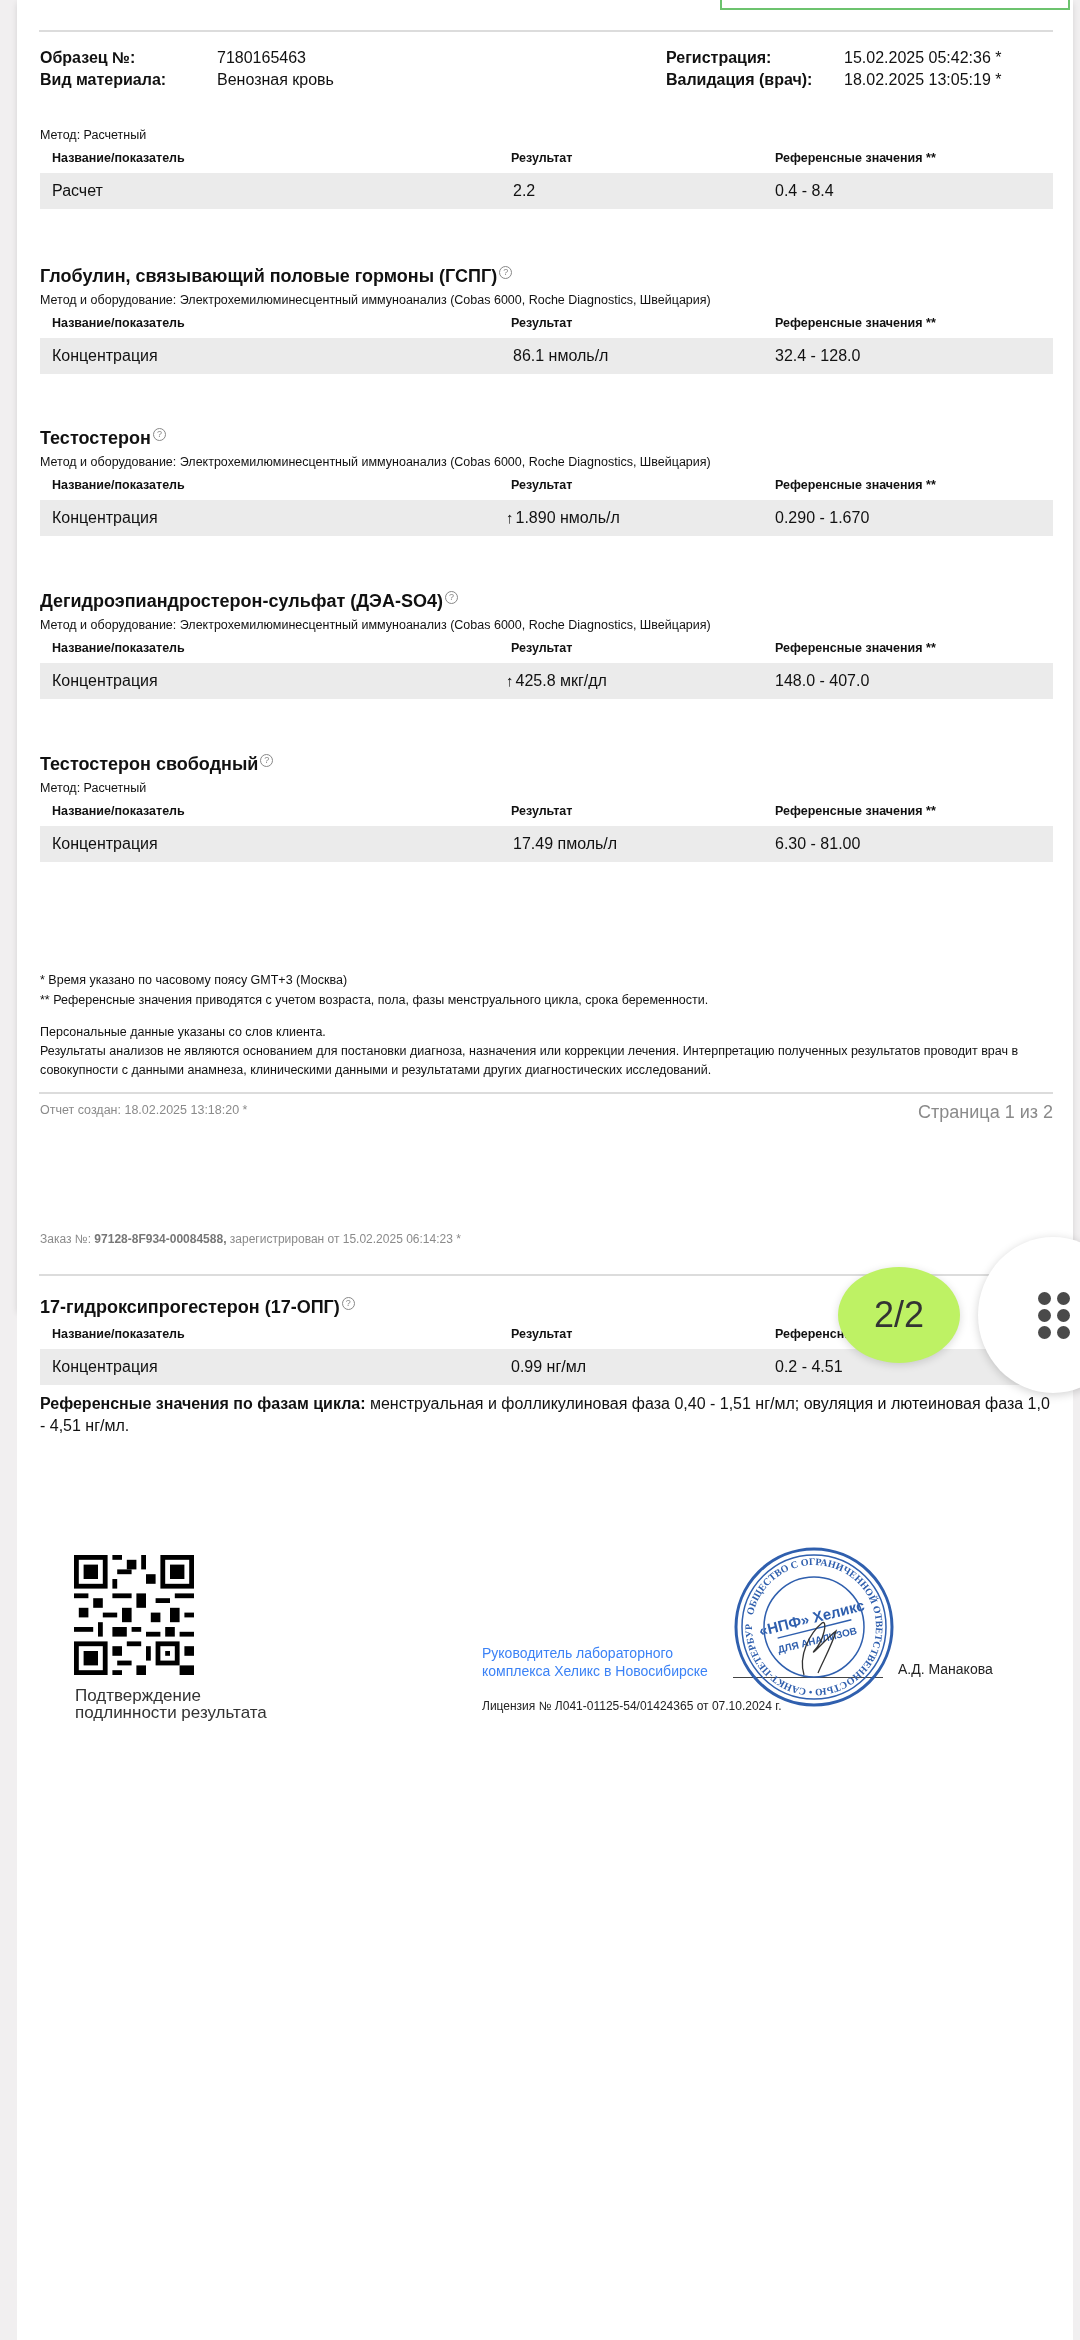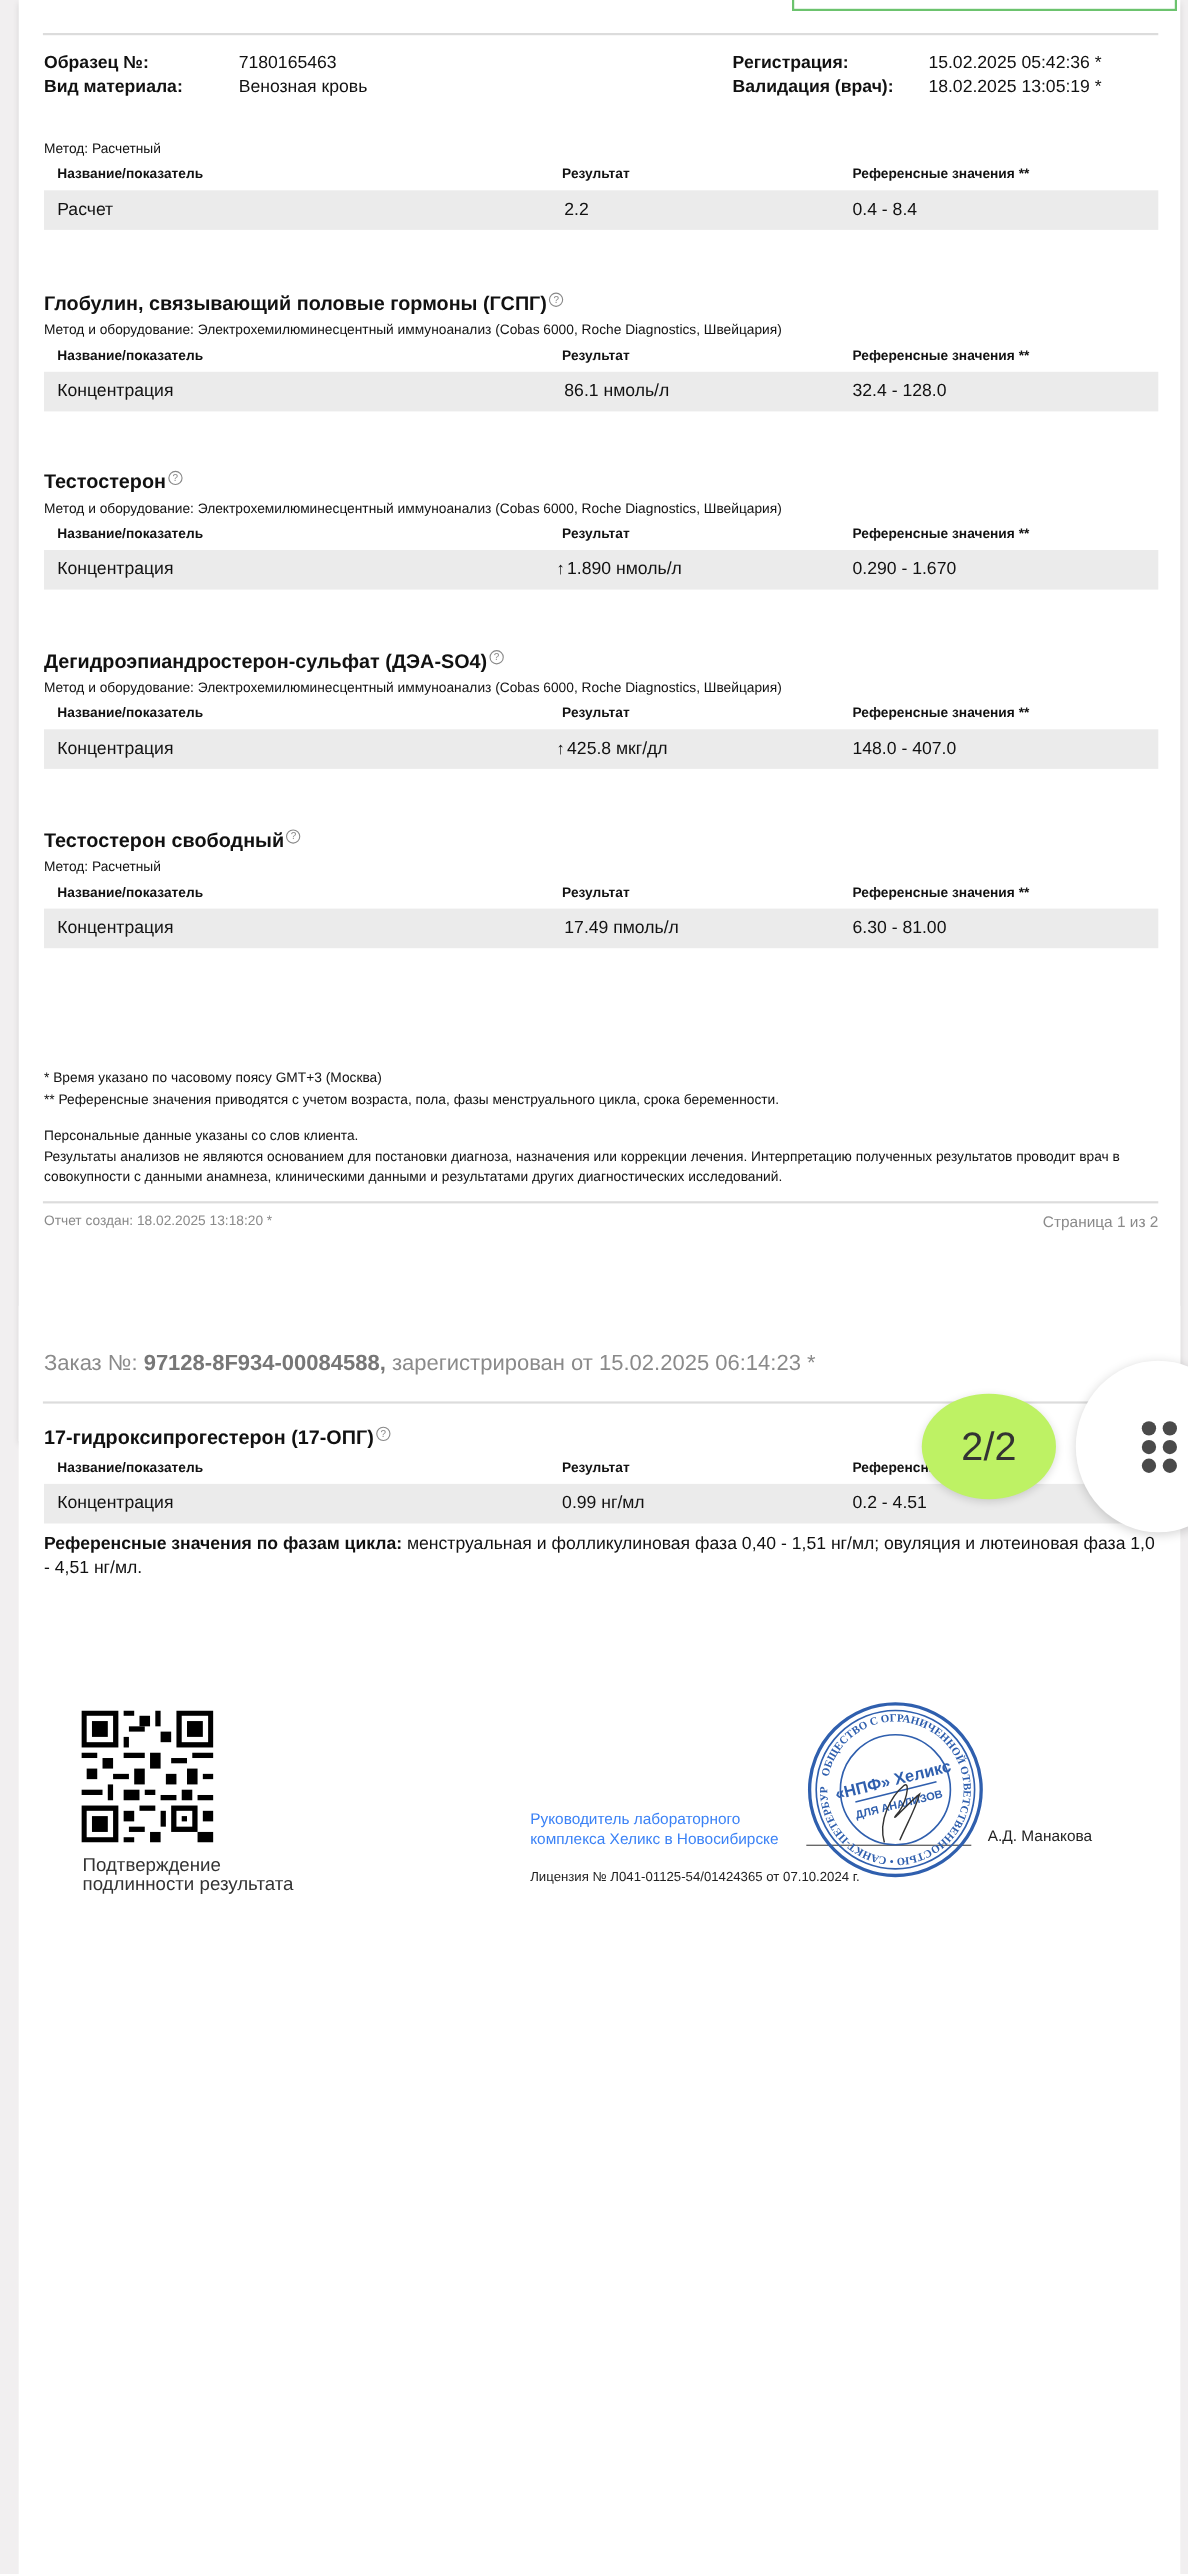--- a/index.html
+++ b/index.html
@@ -149,25 +149,25 @@
     </div>
   </div>
 
   <div class="foot-note" style="top:970px;">* Время указано по часовому поясу GMT+3 (Москва)</div>
   <div class="foot-note" style="top:990px;">** Референсные значения приводятся с учетом возраста, пола, фазы менструального цикла, срока беременности.</div>
   <div class="foot-note" style="top:1022px;">Персональные данные указаны со слов клиента.</div>
   <div class="foot-note" style="top:1042px; line-height:19px;">Результаты анализов не являются основанием для постановки диагноза, назначения или коррекции лечения. Интерпретацию полученных результатов проводит врач в совокупности с данными анамнеза, клиническими данными и результатами других диагностических исследований.</div>
 
   <div class="hr" style="top:1092px;"></div>
   <div class="foot-note gray" style="top:1100px;">Отчет создан: 18.02.2025 13:18:20 *</div>
-  <div class="gray" style="position:absolute; right:20px; top:1102px; font-size:14px;">Страница 1 из 2</div>
+  <div class="gray" style="position:absolute; right:20px; top:1102px; font-size:18px;">Страница 1 из 2</div>
 </div>
 
 <div class="page" id="page2">
-  <div class="gray" style="position:absolute; left:23px; top:41px; font-size:20px; line-height:22px; white-space:nowrap;"><span>Заказ №: </span><b style="color:#777;">97128-8F934-00084588,</b><span> зарегистрирован от 15.02.2025 06:14:23 *</span></div>
+  <div class="gray" style="position:absolute; left:23px; top:41px; font-size:12px; line-height:22px; white-space:nowrap;"><span>Заказ №: </span><b style="color:#777;">97128-8F934-00084588,</b><span> зарегистрирован от 15.02.2025 06:14:23 *</span></div>
   <div class="hr" style="top:87px;"></div>
 
   <div class="section" style="top:108px;">
     <div class="sec-title"><span>17-гидроксипрогестерон (17-ОПГ)</span><span class="help-icon">?</span></div>
     <div class="tbl-head">
       <span class="c1">Название/показатель</span>
       <span class="c2">Результат</span>
       <span class="c3">Референсные значения **</span>
     </div>
     <div class="tbl-row">

